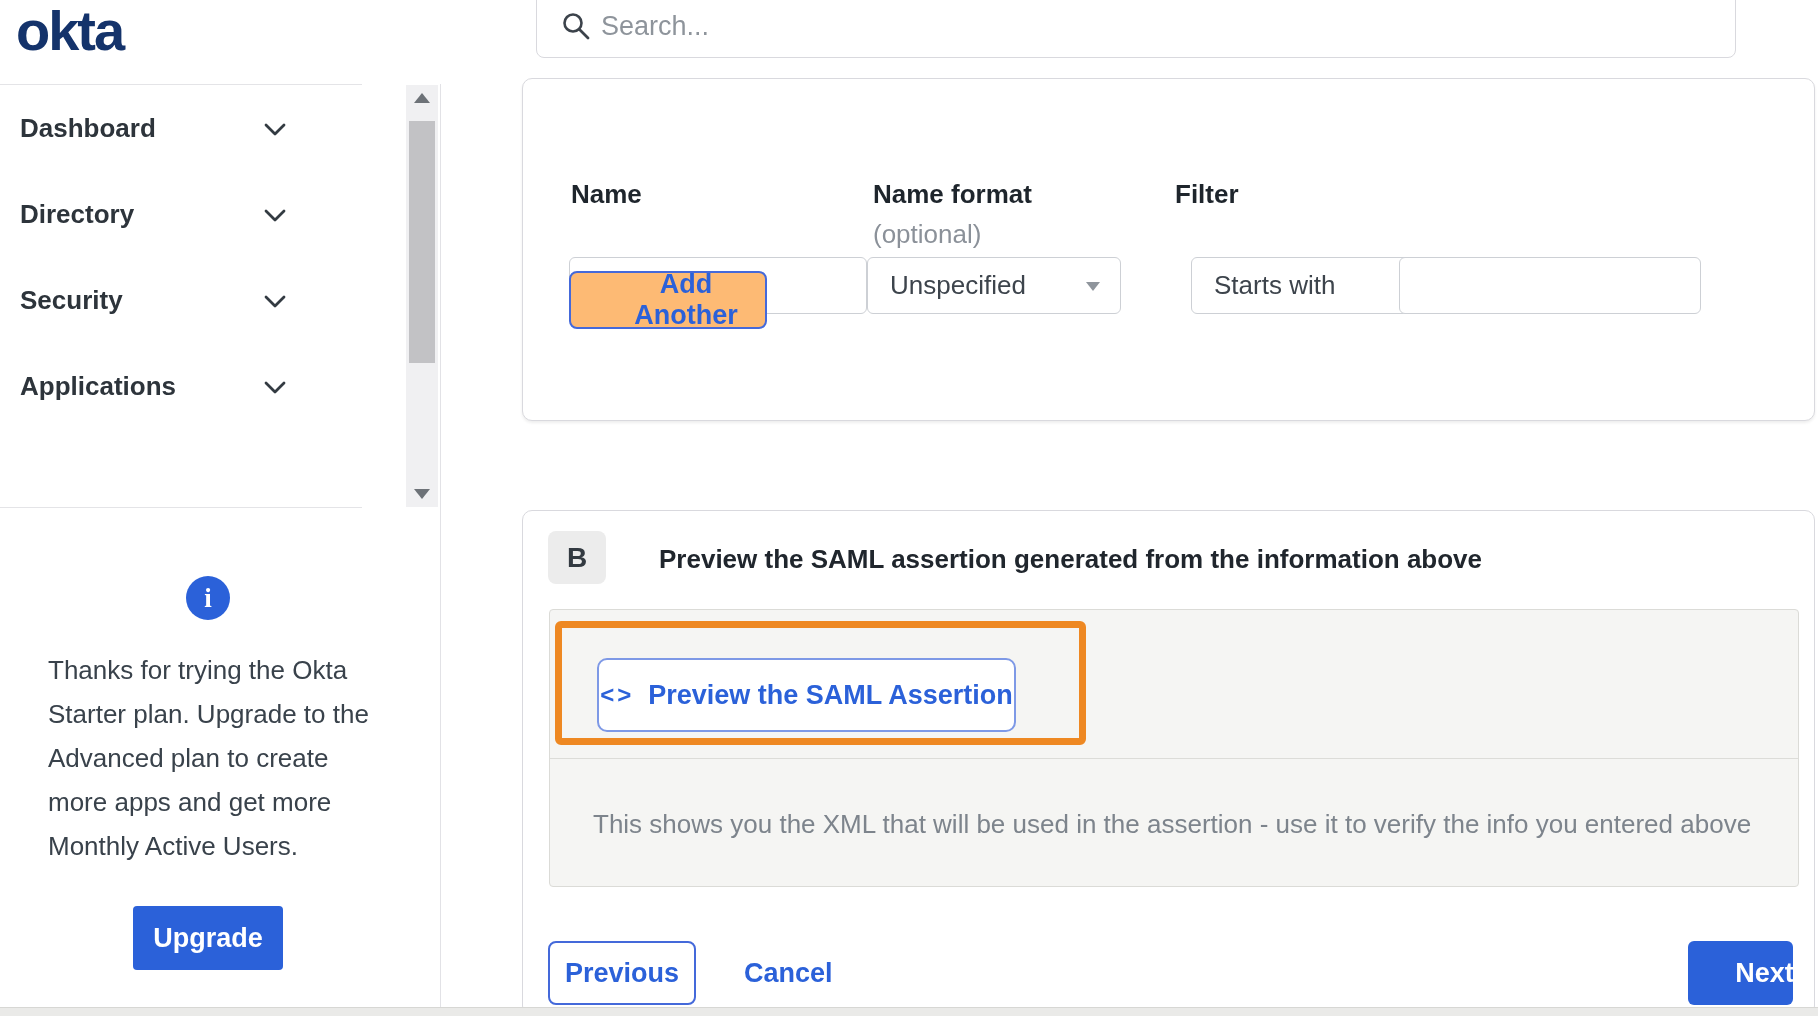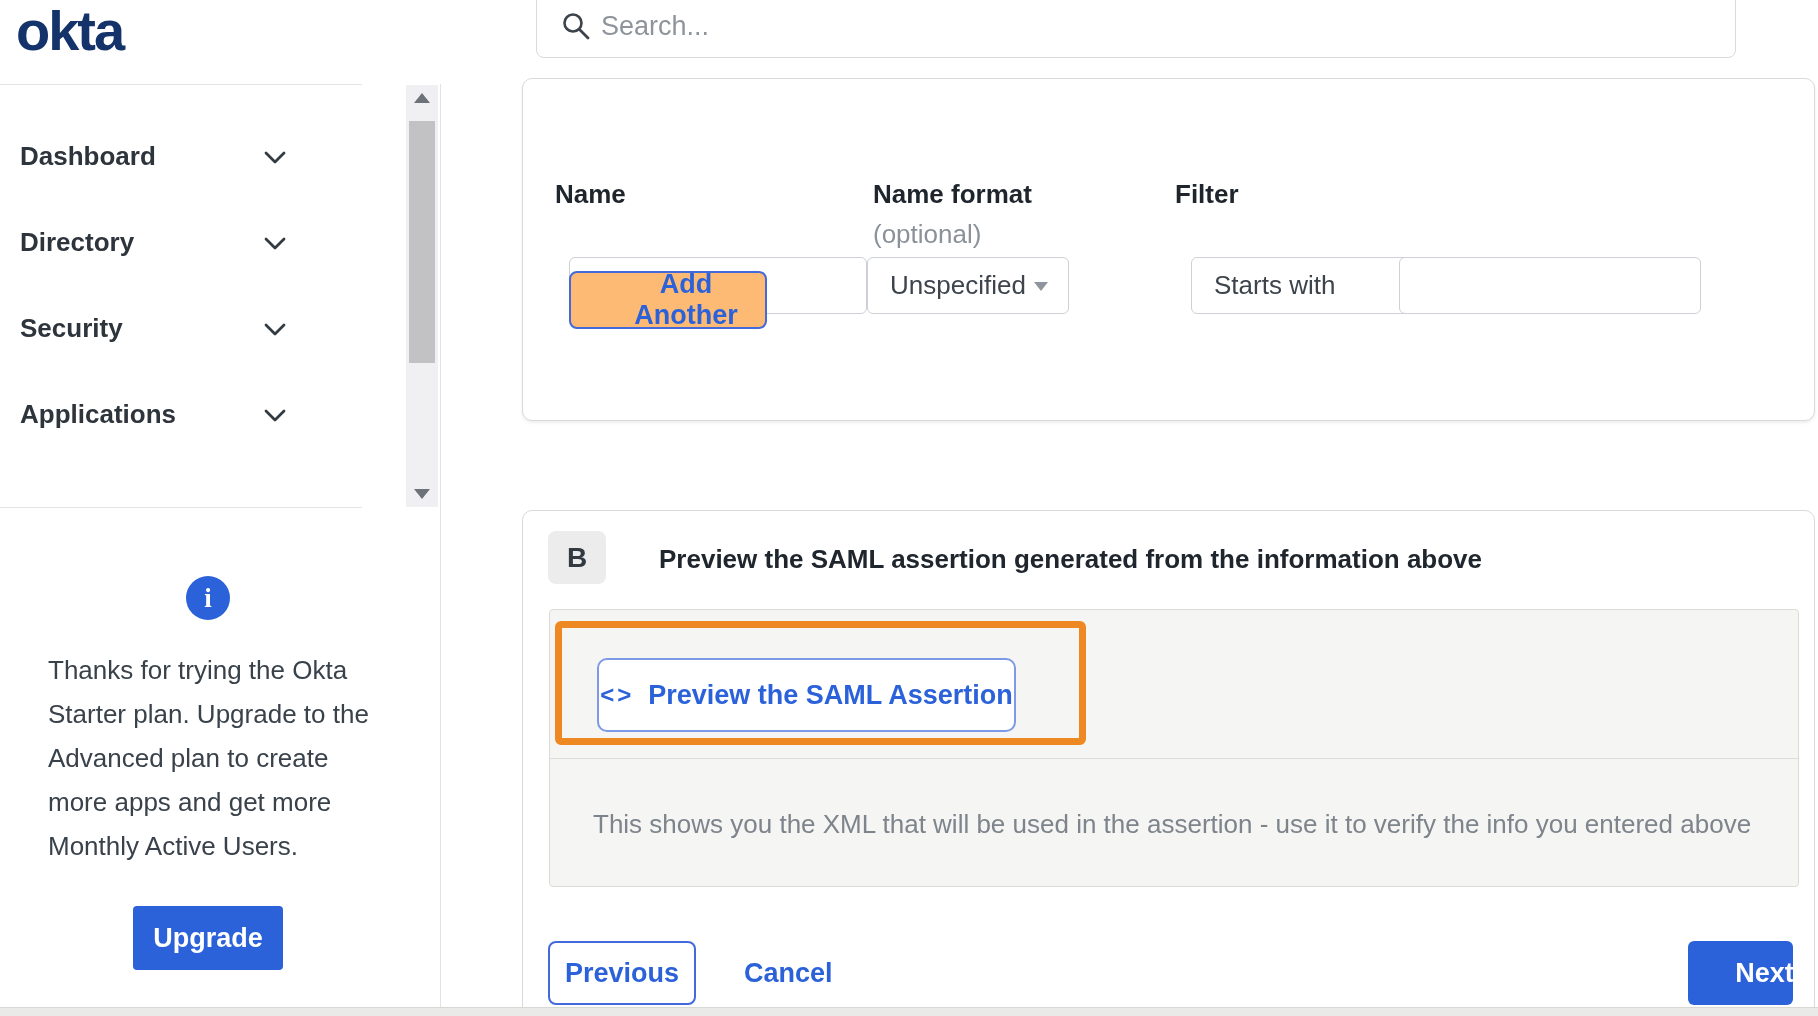--- a/index.html
+++ b/index.html
@@ -14,21 +14,21 @@
                 background:#fff; border:1px solid #d9d9de; border-radius:8px; }
   .search-icon { position:absolute; left:24px; top:24px; }
   .search-input { position:absolute; left:64px; top:14px; width:1100px; height:50px;
                   border:none; outline:none; font-size:27px; color:#3c434b; background:transparent;
                   font-family:"Liberation Sans", sans-serif; }
   .search-input::placeholder { color:#8e949b; }
 
   
   .side-menu { position:absolute; left:0; top:84px; width:362px; height:424px;
                border-top:1px solid #e4e4e7; border-bottom:1px solid #e4e4e7; background:#fff;
-               padding-top:28px; }
+               padding-top:0; }
   .side-item { position:relative; height:86px; display:flex; align-items:center;
                padding:0 80px 0 20px; cursor:pointer; }
   .side-item span.lbl { font-size:26px; font-weight:600; color:#2d343b; }
   .side-item .chev { position:absolute; right:76px; top:50%; margin-top:-6px; }
 
   .scrollbar { position:absolute; left:406px; top:85px; width:32px; height:422px; background:#f0f0f2; }
   .sb-btn { position:absolute; left:0; width:32px; height:26px; display:flex; align-items:center; justify-content:center; }
   .tri-up { width:0; height:0; border-left:8px solid transparent; border-right:8px solid transparent; border-bottom:10px solid #6d7278; }
   .tri-down { width:0; height:0; border-left:8px solid transparent; border-right:8px solid transparent; border-top:10px solid #6d7278; }
   .sb-thumb { position:absolute; left:3px; top:36px; width:26px; height:242px; background:#c2c2c5; }
@@ -159,28 +159,28 @@
       </div>
   </div>
 
   <div class="v-divider"></div>
 
   <div class="info-icon">i</div>
   <div class="upsell-text">Thanks for trying the Okta Starter plan. Upgrade to the Advanced plan to create more apps and get more Monthly Active Users.</div>
   <button class="upgrade-btn">Upgrade</button>
 
   <section class="card1">
-    <div class="col-label" style="left:32px;">Name</div>
+    <div class="col-label" style="left:48px;">Name</div>
     <div class="col-label" style="left:350px;">Name format</div>
     <div class="col-note" style="left:350px;">(optional)</div>
     <div class="col-label" style="left:652px;">Filter</div>
 
     <input class="txt-input" style="left: 46px; width: 298px;" type="text" value="">
 
-    <div class="select" style="left:344px; width:202px;">
+    <div class="select" style="left:344px; width:254px;">
       <span class="sel-text">Unspecified</span>
       <span class="caret"></span>
     </div>
 
     <div class="select" style="left:623px; width:253px;margin-left:45px;">
       <span class="sel-text">Starts with</span>
       <span class="caret"></span>
     </div>
 
     <input class="txt-input" style="left: 876px; width: 302px;" type="text" value="">

